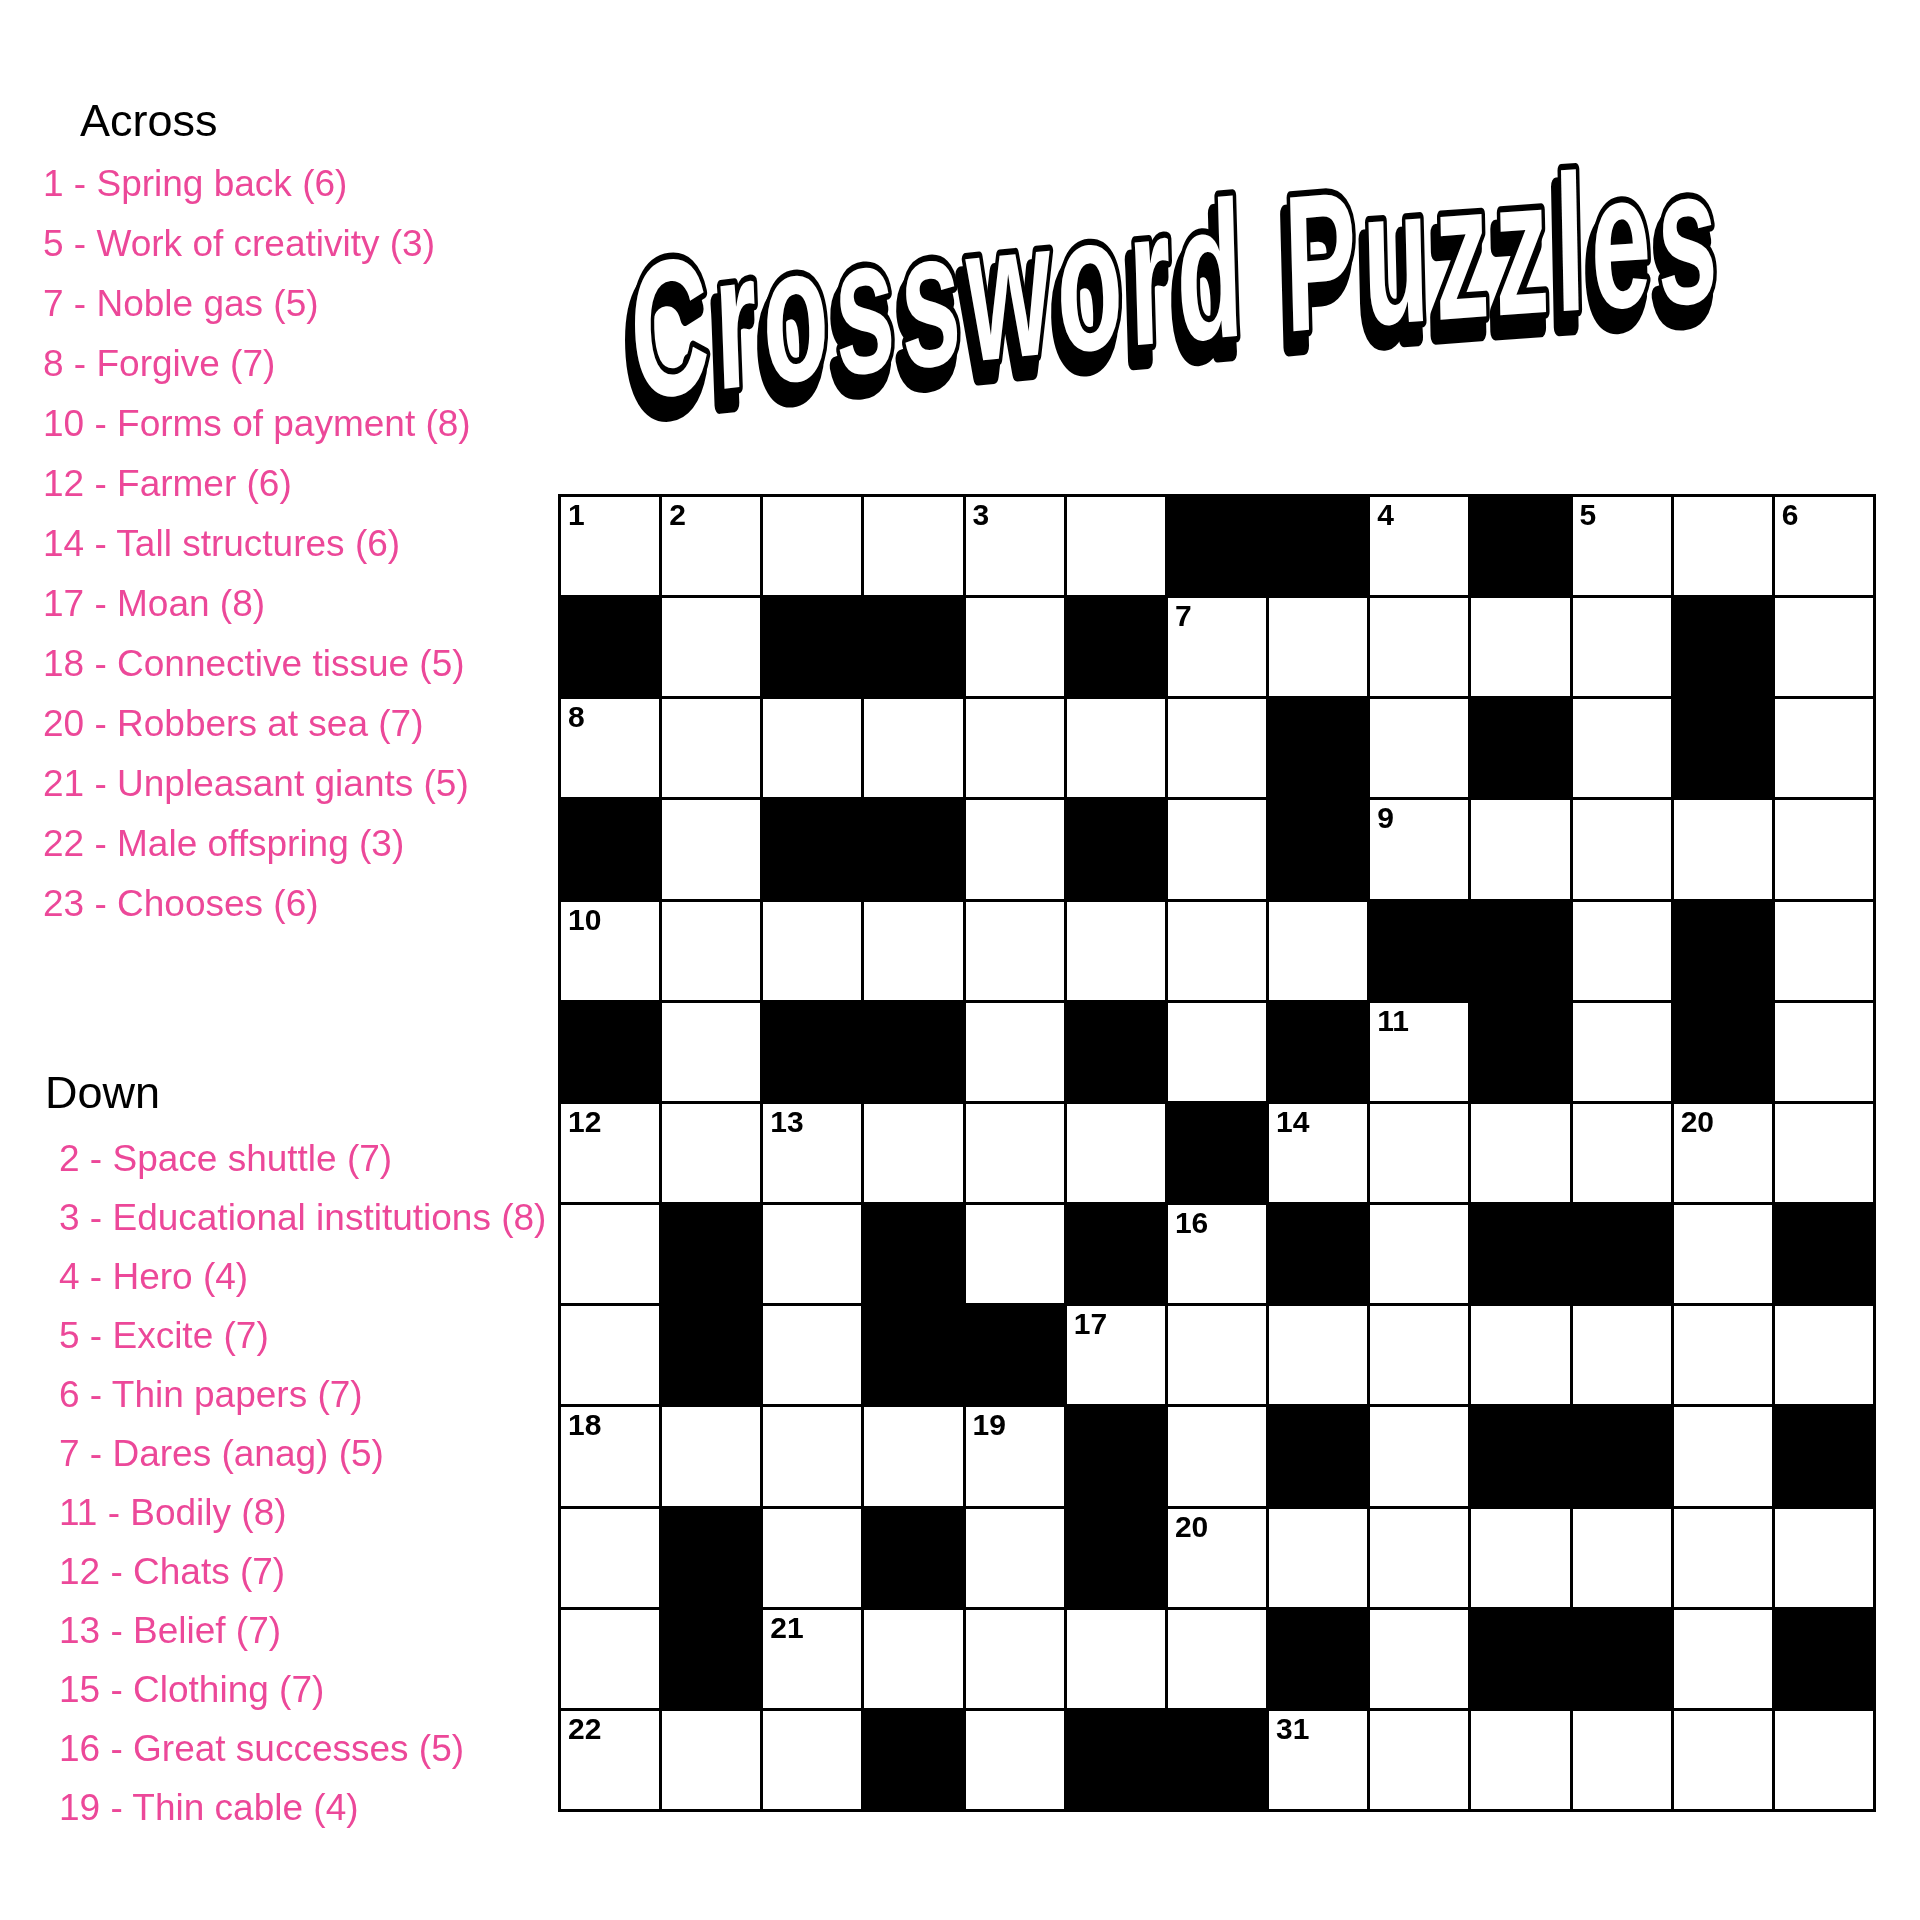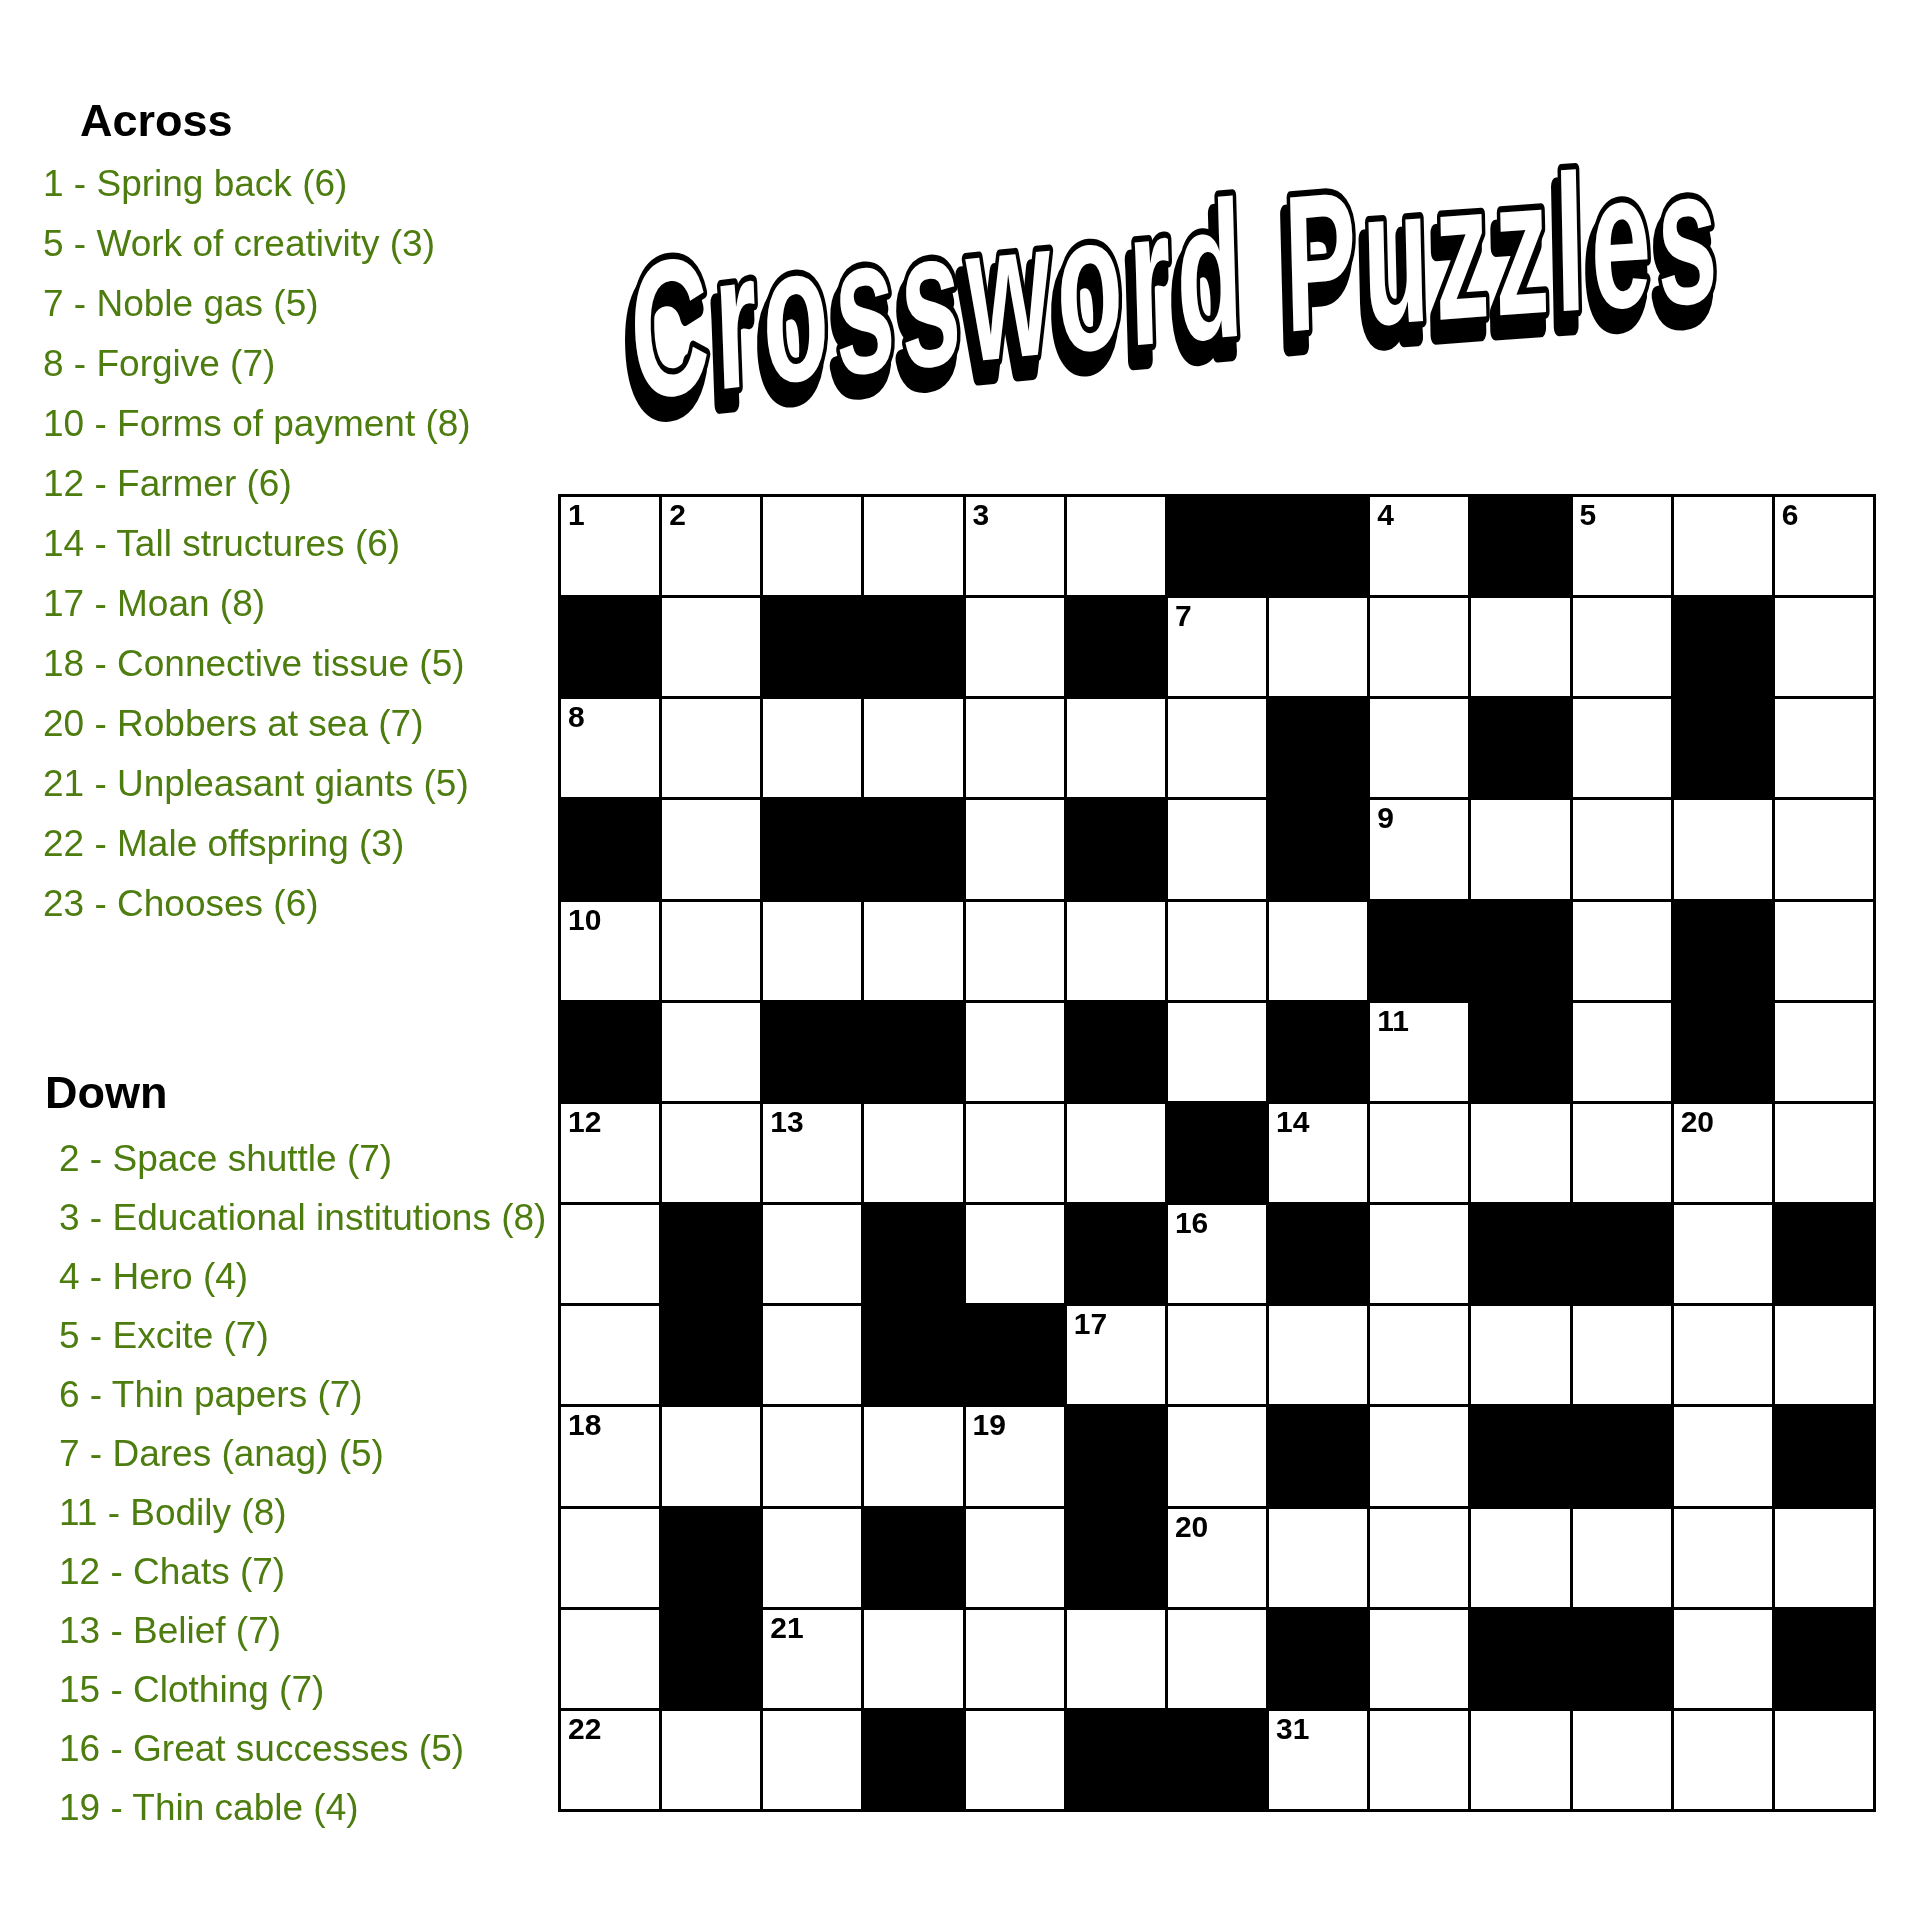--- a/index.html
+++ b/index.html
@@ -23,30 +23,30 @@
     font-weight: bold;
     font-size: 108px;
     letter-spacing: 6px;
   }
   .logo .logo-shadow { fill: #000; stroke: #000; stroke-width: 10; stroke-linejoin: round; }
   .logo .logo-main   { fill: #fff; stroke: #000; stroke-width: 7;  stroke-linejoin: round; paint-order: stroke fill; }
 
   
   .section-heading {
     position: absolute;
-    font-size: 45px; font-weight: bold; line-height: 1;
+    font-size: 45px; font-weight: normal; line-height: 1;
     white-space: nowrap;
   }
   #across-heading { left: 80px;  top: 98px; }
   #down-heading   { left: 45px;  top: 1070px; }
 
   .clue-list {
     position: absolute;
     list-style: none; margin: 0; padding: 0;
-    font-size: 37px; color: #4d7c0f;
+    font-size: 37px; color: #ec4899;
     white-space: nowrap;
   }
   #across-list { left: 43px; top: 154px;  line-height: 60px; }
   #down-list   { left: 59px; top: 1129px; line-height: 59px; }
 
   
   .grid {
     position: absolute; left: 558px; top: 494px;
     width: 1318px; height: 1318px;
     box-sizing: border-box;

